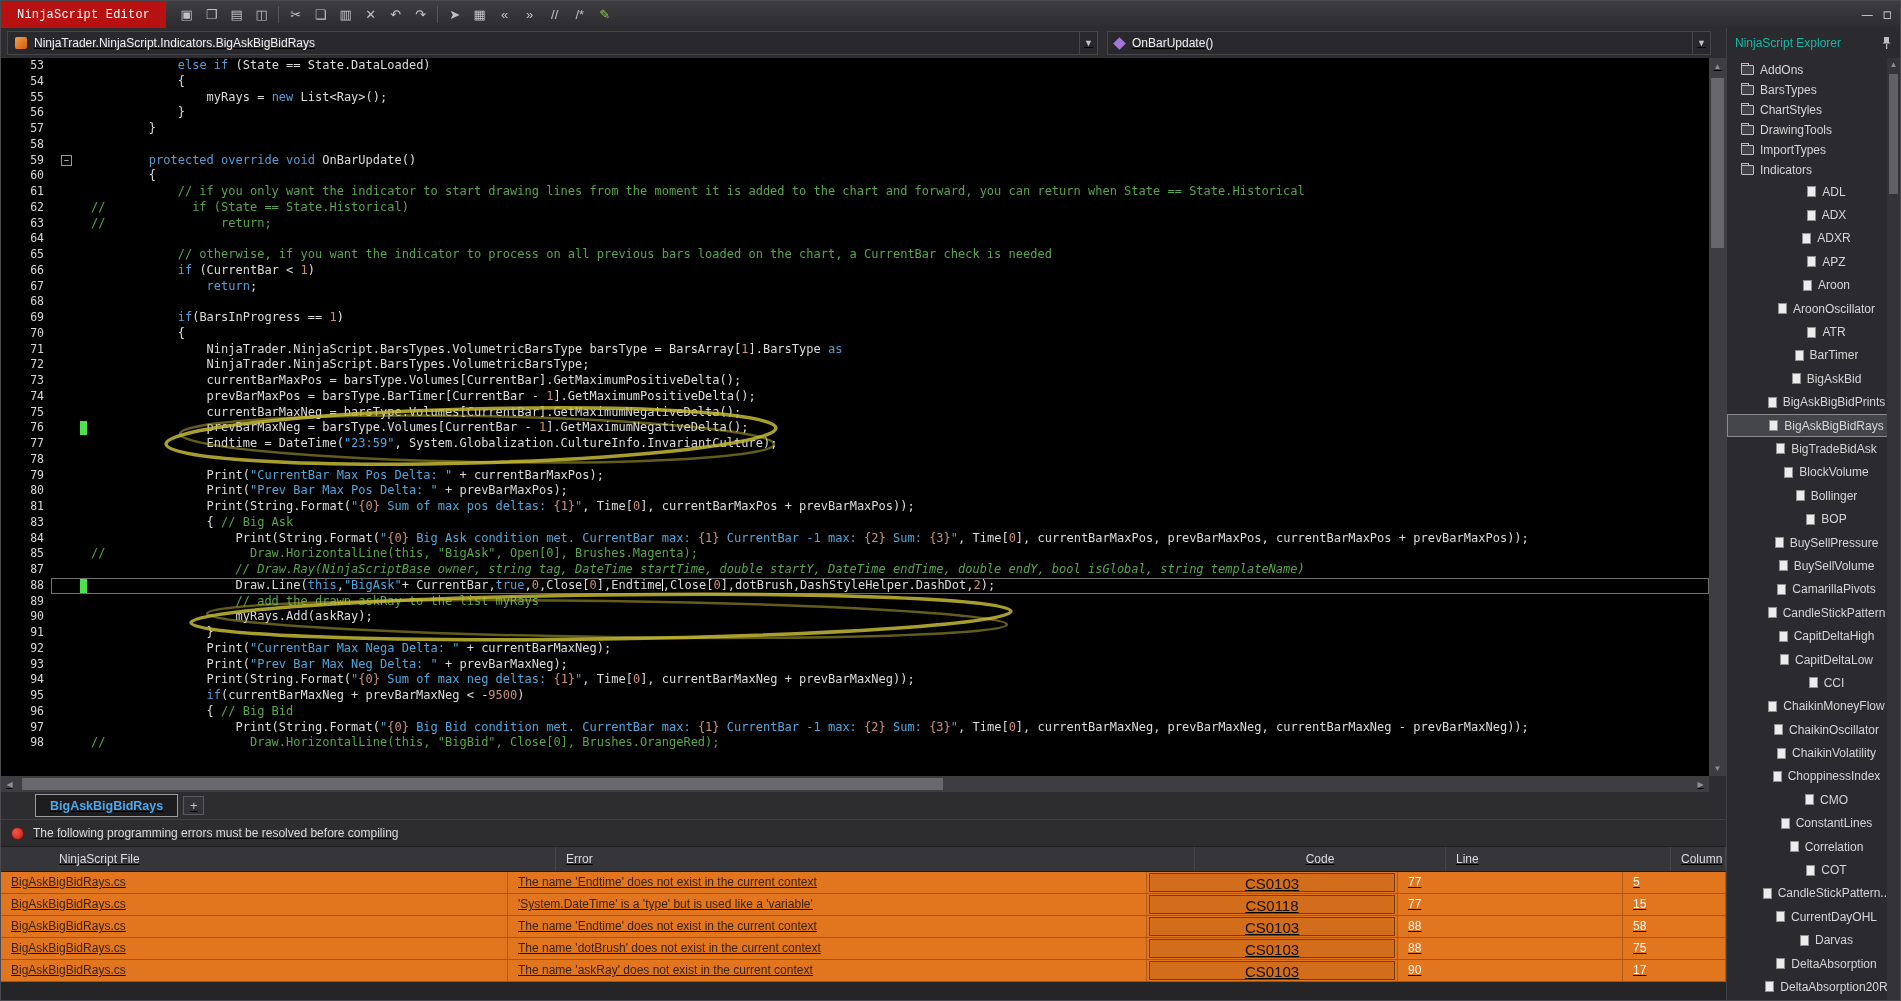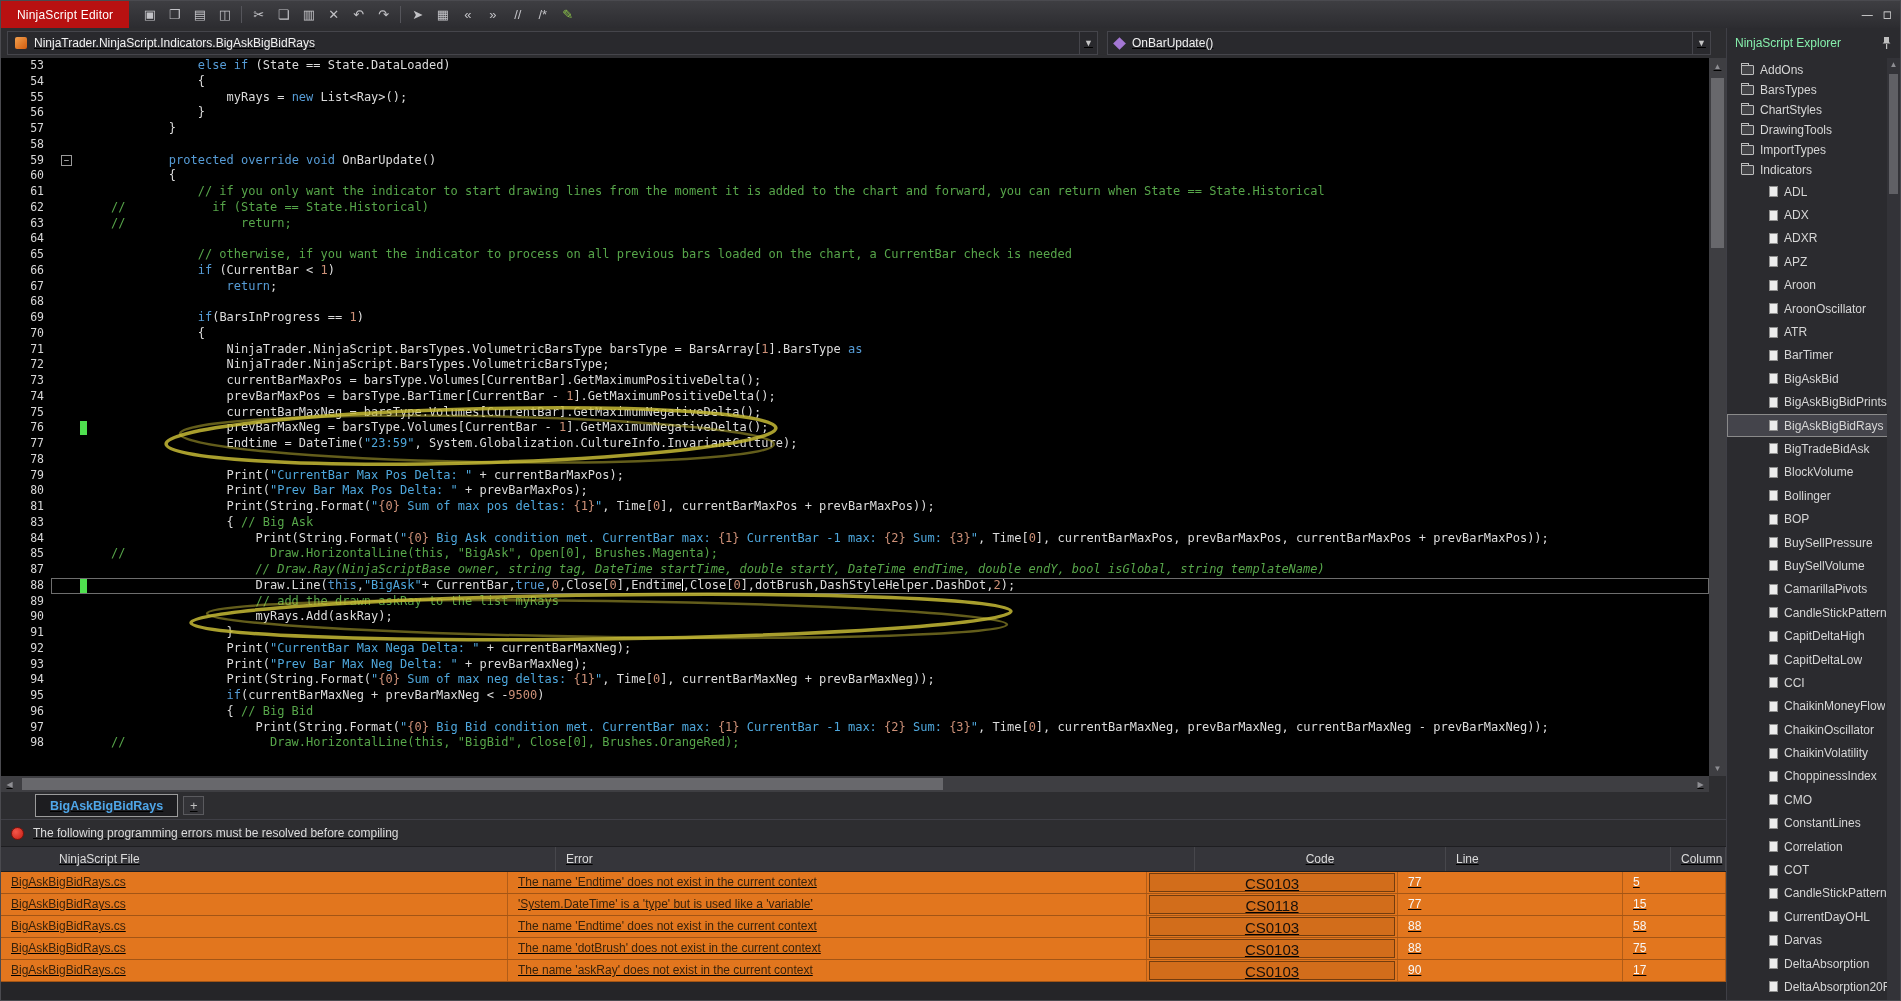--- a/index.html
+++ b/index.html
@@ -1,21 +1,21 @@
 <!DOCTYPE html>
 <html><head>
 <meta charset="utf-8">
 <style>
   *{margin:0;padding:0;box-sizing:border-box;}
   html,body{width:1901px;height:1001px;overflow:hidden;background:#2D2D30;font-family:"Liberation Sans",sans-serif;}
   .window{position:relative;width:1901px;height:1001px;display:flex;flex-direction:column;background:#2D2D30;border:1px solid #4A4A4F;}
 
   
   .titlebar{height:27px;flex:none;display:flex;align-items:center;background:linear-gradient(#3E3E42,#2C2C30);}
-  .app-title{background:#B81111;color:#FFFFFF;font-size:12px;height:27px;display:flex;align-items:center;padding:0 16px;letter-spacing:.2px;}
+  .app-title{background:#B81111;color:#FFFFFF;font-size:12px;height:27px;display:flex;align-items:center;padding:0 16px;letter-spacing:.2px;font-family:Liberation Mono, monospace;}
   .toolbar{display:flex;align-items:center;height:27px;padding-left:8px;}
   .tb-icon{width:25px;height:23px;display:flex;align-items:center;justify-content:center;color:#C2C2C6;font-size:13px;cursor:default;}
   .tb-sep{width:1px;height:17px;background:#55555B;margin:0 4px;}
   .win-controls{margin-left:auto;display:flex;align-items:center;padding-right:8px;gap:10px;}
   .win-btn{color:#E8E8E8;font-size:11px;line-height:11px;}
 
   
   .body{flex:1;display:flex;min-height:0;}
   .left{width:1725px;flex:none;display:flex;flex-direction:column;min-height:0;text-decoration:underline;}
   .sidebar{flex:1;border-left:1px solid #3F3F46;background:#2B2B2F;display:flex;flex-direction:column;position:relative;min-width:0;}
@@ -34,21 +34,21 @@
   .editor-wrap{height:718px;flex:none;display:flex;overflow:hidden;background:#000;}
   .code-scroll{width:1708px;flex:none;position:relative;background:#000;overflow:hidden;}
   #code-lines{position:absolute;inset:0;}
   .code-line{display:flex;height:15.76px;font-family:"DejaVu Sans Mono",monospace;}
   .ln{width:50px;flex:none;text-align:right;padding-right:7px;color:#D8D8D8;font-size:11.5px;line-height:15.76px;font-family:"DejaVu Sans Mono",monospace;}
   .line-body{flex:1;display:flex;min-width:0;}
   .line-body.current{outline:1px solid #6E6E6E;outline-offset:-1px;}
   .lm{width:40px;flex:none;position:relative;}
   .lm.changed::after{content:'';position:absolute;right:4px;top:1px;bottom:1px;width:7px;background:#4FE04F;}
   .fold{position:absolute;left:10px;top:2px;width:11px;height:11px;border:1px solid #9A9A9A;color:#CFCFCF;font-size:9px;line-height:9px;text-align:center;background:#000;}
-  .lt{flex:1;white-space:pre;font:12px/15.76px "DejaVu Sans Mono",monospace;color:#DCDCDC;min-width:0;margin-left:20px;}
+  .lt{flex:1;white-space:pre;font:12px/15.76px "DejaVu Sans Mono",monospace;color:#DCDCDC;min-width:0;}
   .tk-d{color:#DCDCDC;}
   .tk-k{color:#569CD6;}
   .tk-s{color:#4EA7DC;}
   .tk-n{color:#CE9178;}
   .tk-p{color:#CE9178;}
   .tk-c{color:#57A64A;}
   .tk-ci{color:#57A64A;font-style:italic;}
   .caret{display:inline-block;width:1px;height:12px;background:#FFF;vertical-align:-2px;}
   .annotations{position:absolute;inset:0;pointer-events:none;}
 
@@ -77,26 +77,26 @@
   .th{font-size:12px;color:#DCDCDC;line-height:25px;padding-left:10px;border-right:1px solid #47474C;white-space:nowrap;overflow:hidden;}
   .th.c2{text-align:center;padding-left:0;}
   .erow{height:22px;background:#E2761E;border-bottom:1px solid rgba(0,0,0,0.28);}
   .tc{font-size:12px;color:#3A230B;line-height:21px;padding-left:10px;white-space:nowrap;overflow:hidden;border-right:1px solid rgba(0,0,0,0.22);}
   .tc.c2{padding:0;display:flex;align-items:stretch;}
   .code-badge{flex:1;margin:1px 2px;text-align:center;font-size:15px;line-height:19px;color:#18100A;border:1px solid rgba(0,0,0,0.45);background:rgba(0,0,0,0.07);}
   .tc.c3,.tc.c4{color:#F7F7F7;}
   .filler{flex:1;background:#252528;}
 
   
-  .side-header{height:30px;flex:none;display:flex;align-items:center;padding:0 8px;color:#86efac;font-size:12px;gap:8px;}
+  .side-header{height:30px;flex:none;display:flex;align-items:center;padding:0 8px;color:#14b8a6;font-size:12px;gap:8px;}
   .pin{margin-left:auto;display:flex;align-items:center;}
   .tree{flex:1;overflow:hidden;padding-top:2px;}
   .tree-row{display:flex;align-items:center;color:#D6D6D6;font-size:12px;cursor:default;}
   .tree-row.folder{height:20px;padding-left:14px;}
-  .tree-row.item{height:23.4px;padding-left:42px;}
+  .tree-row.item{height:23.4px;padding-left:26px;justify-content:center;}
   .tree-row.selected{background:#44444B;outline:1px solid #8A8A8A;outline-offset:-1px;}
   .tree-label{white-space:nowrap;overflow:hidden;}
   .icon-folder{width:13px;height:10px;flex:none;border:1px solid #BDBDBD;border-radius:1px;position:relative;background:rgba(140,140,140,0.25);margin-right:6px;}
   .icon-folder::before{content:'';position:absolute;top:-3px;left:-1px;width:6px;height:2px;border:1px solid #BDBDBD;border-bottom:none;}
   .icon-file{width:9px;height:11px;flex:none;background:#ECECEC;border:1px solid #8F8F8F;margin-right:6px;}
   .side-scroll{position:absolute;top:30px;right:0;bottom:0;width:13px;background:#333338;}
   .side-scroll .sb-btn{width:13px;height:13px;}
   .side-thumb{position:absolute;left:2px;top:16px;width:9px;height:120px;background:#606065;}
 </style>
 </head>

